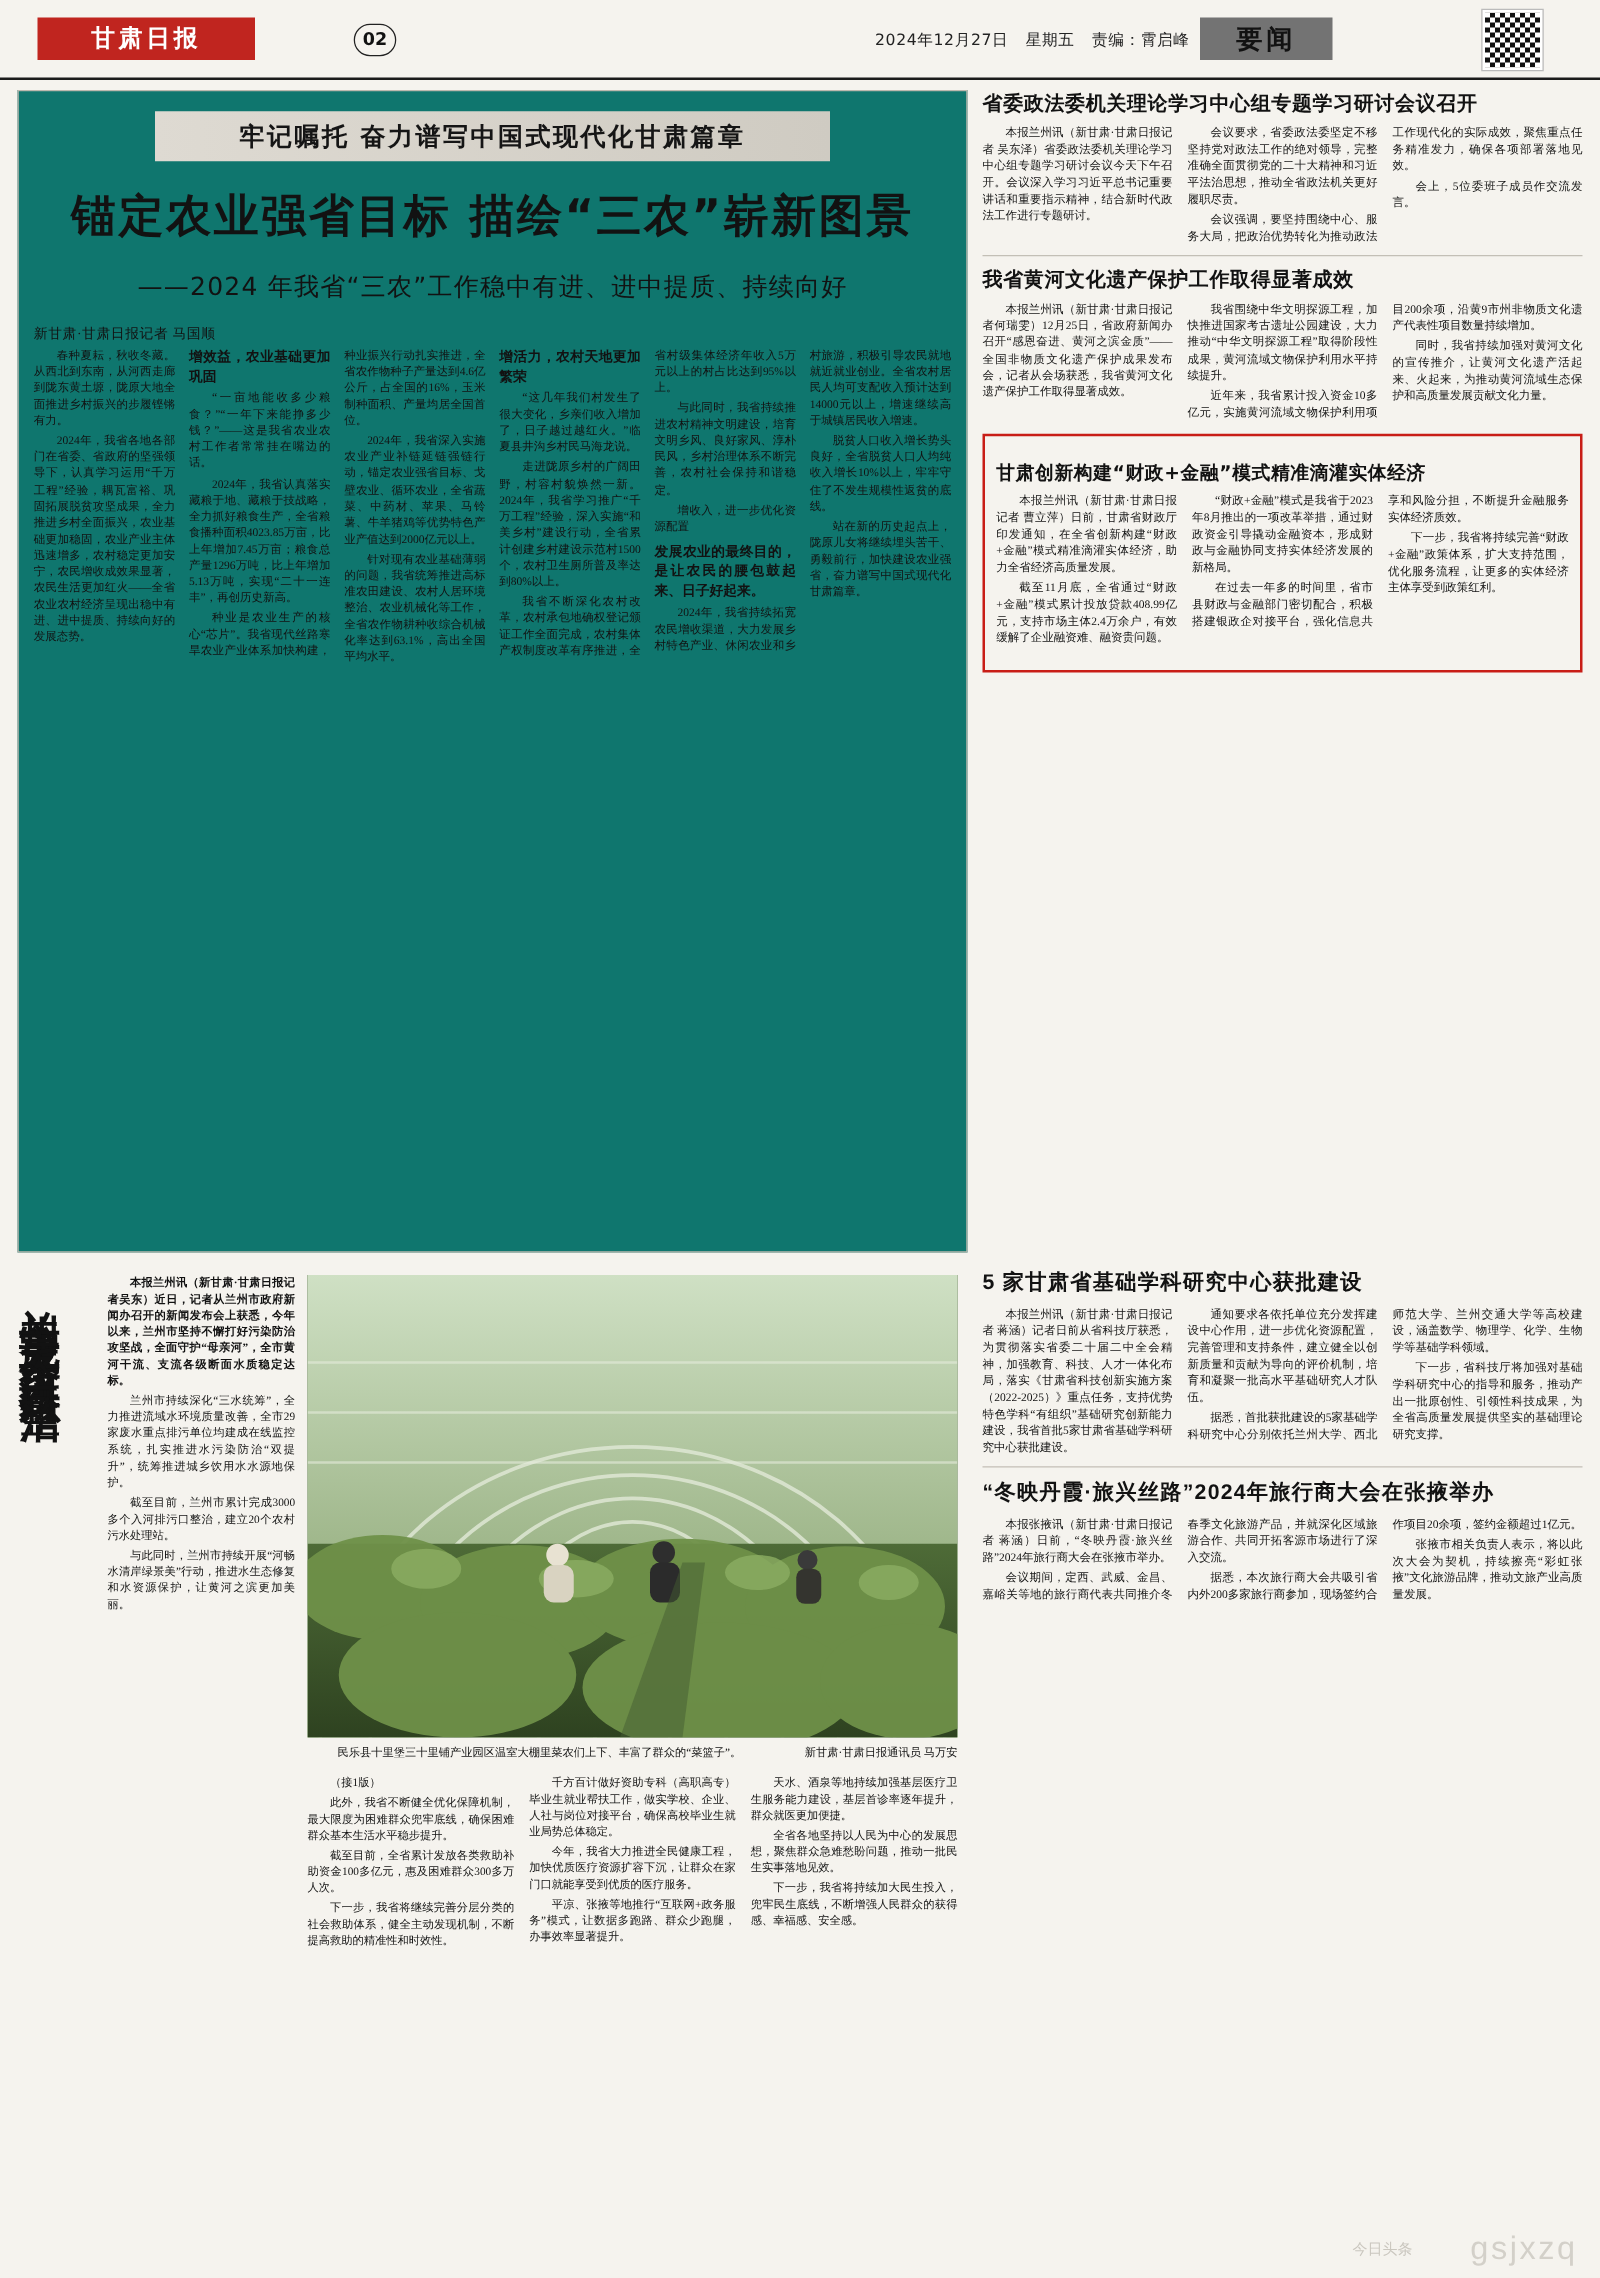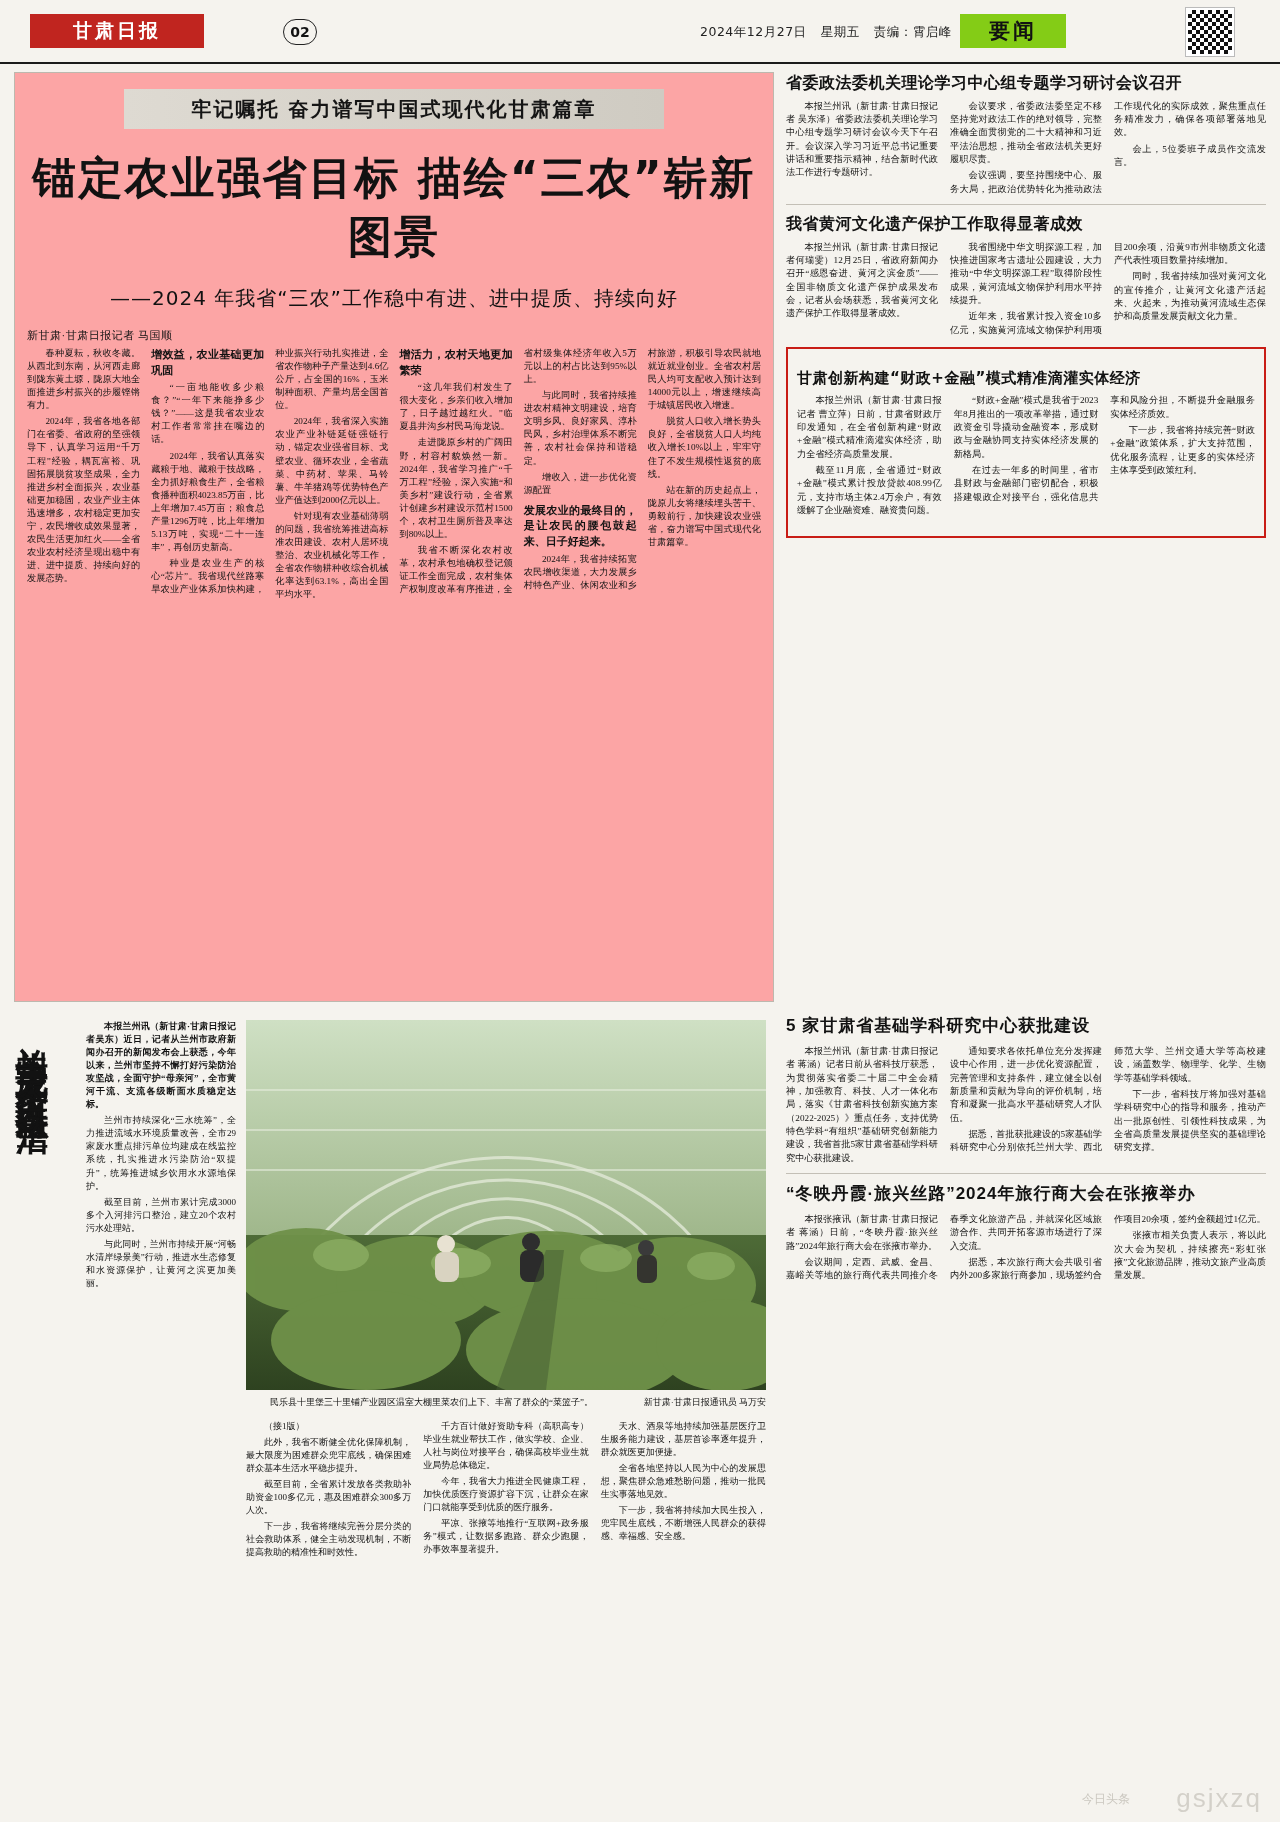--- a/index.html
+++ b/index.html
@@ -41,21 +41,21 @@
   }
   .mast-meta {
     position:absolute; left:700px; top:24px;
     font-size:12.5px; color:#222; letter-spacing:0.5px;
     font-family:"DejaVu Sans", sans-serif;
     display:flex; gap:14px;
   }
   .mast-section {
     position:absolute; left:960px; top:14px;
     width:106px; height:34px;
-    background:#84cc16;
+    background:#737373;
     display:flex; align-items:center; justify-content:center;
     font-size:21px; font-weight:bold; letter-spacing:3px;
     font-family:"DejaVu Sans", sans-serif;
   }
   .qr {
     position:absolute; left:1186px; top:8px;
     width:48px; height:48px;
     background:
       repeating-conic-gradient(#111 0% 25%, #fff 0% 50%) 0 0/8px 8px;
     border:2px solid #fff;
@@ -64,36 +64,36 @@
   .mast-rule {
     position:absolute; left:0; top:62px; width:1280px; height:2px;
     background:#1b1b1b;
   }
 
   
   .main-left {
     position:absolute; left:14px; top:72px;
     width:760px; height:930px;
     border:1px solid #bdb8ae;
-    background:#fca5a5;
+    background:#0f766e;
     padding:10px 12px;
   }
   .banner {
     margin:6px auto 0 auto;
     width:540px; height:40px;
     background:linear-gradient(90deg,#dedad2,#cfcbc2);
     display:flex; align-items:center; justify-content:center;
     font-size:20px; font-weight:bold; letter-spacing:2px;
     font-family:"DejaVu Sans", sans-serif;
     color:#151515;
   }
   .headline {
     text-align:center;
     margin-top:20px;
-    font-size:44px;
+    font-size:36px;
     font-weight:bold;
     letter-spacing:2px;
     font-family:"DejaVu Sans", sans-serif;
   }
   .subhead {
     text-align:center;
     margin-top:18px;
     font-size:20px;
     letter-spacing:1px;
     font-family:"DejaVu Sans", sans-serif;

